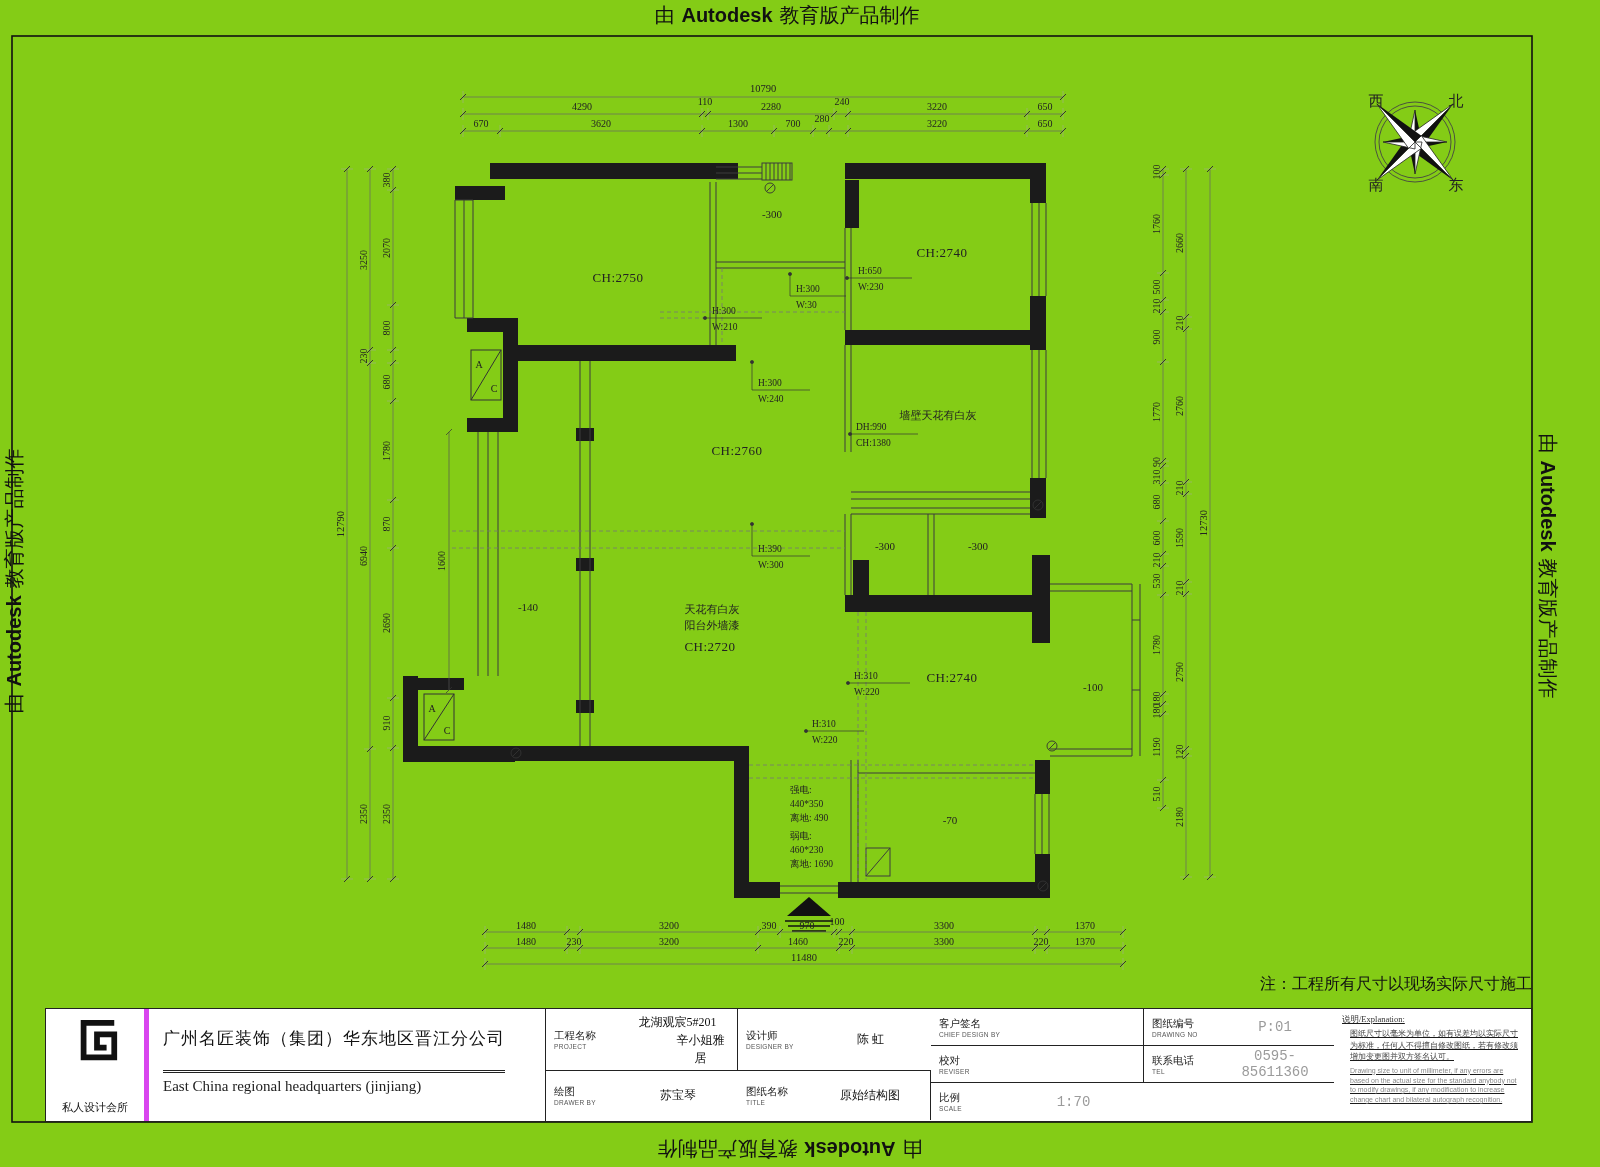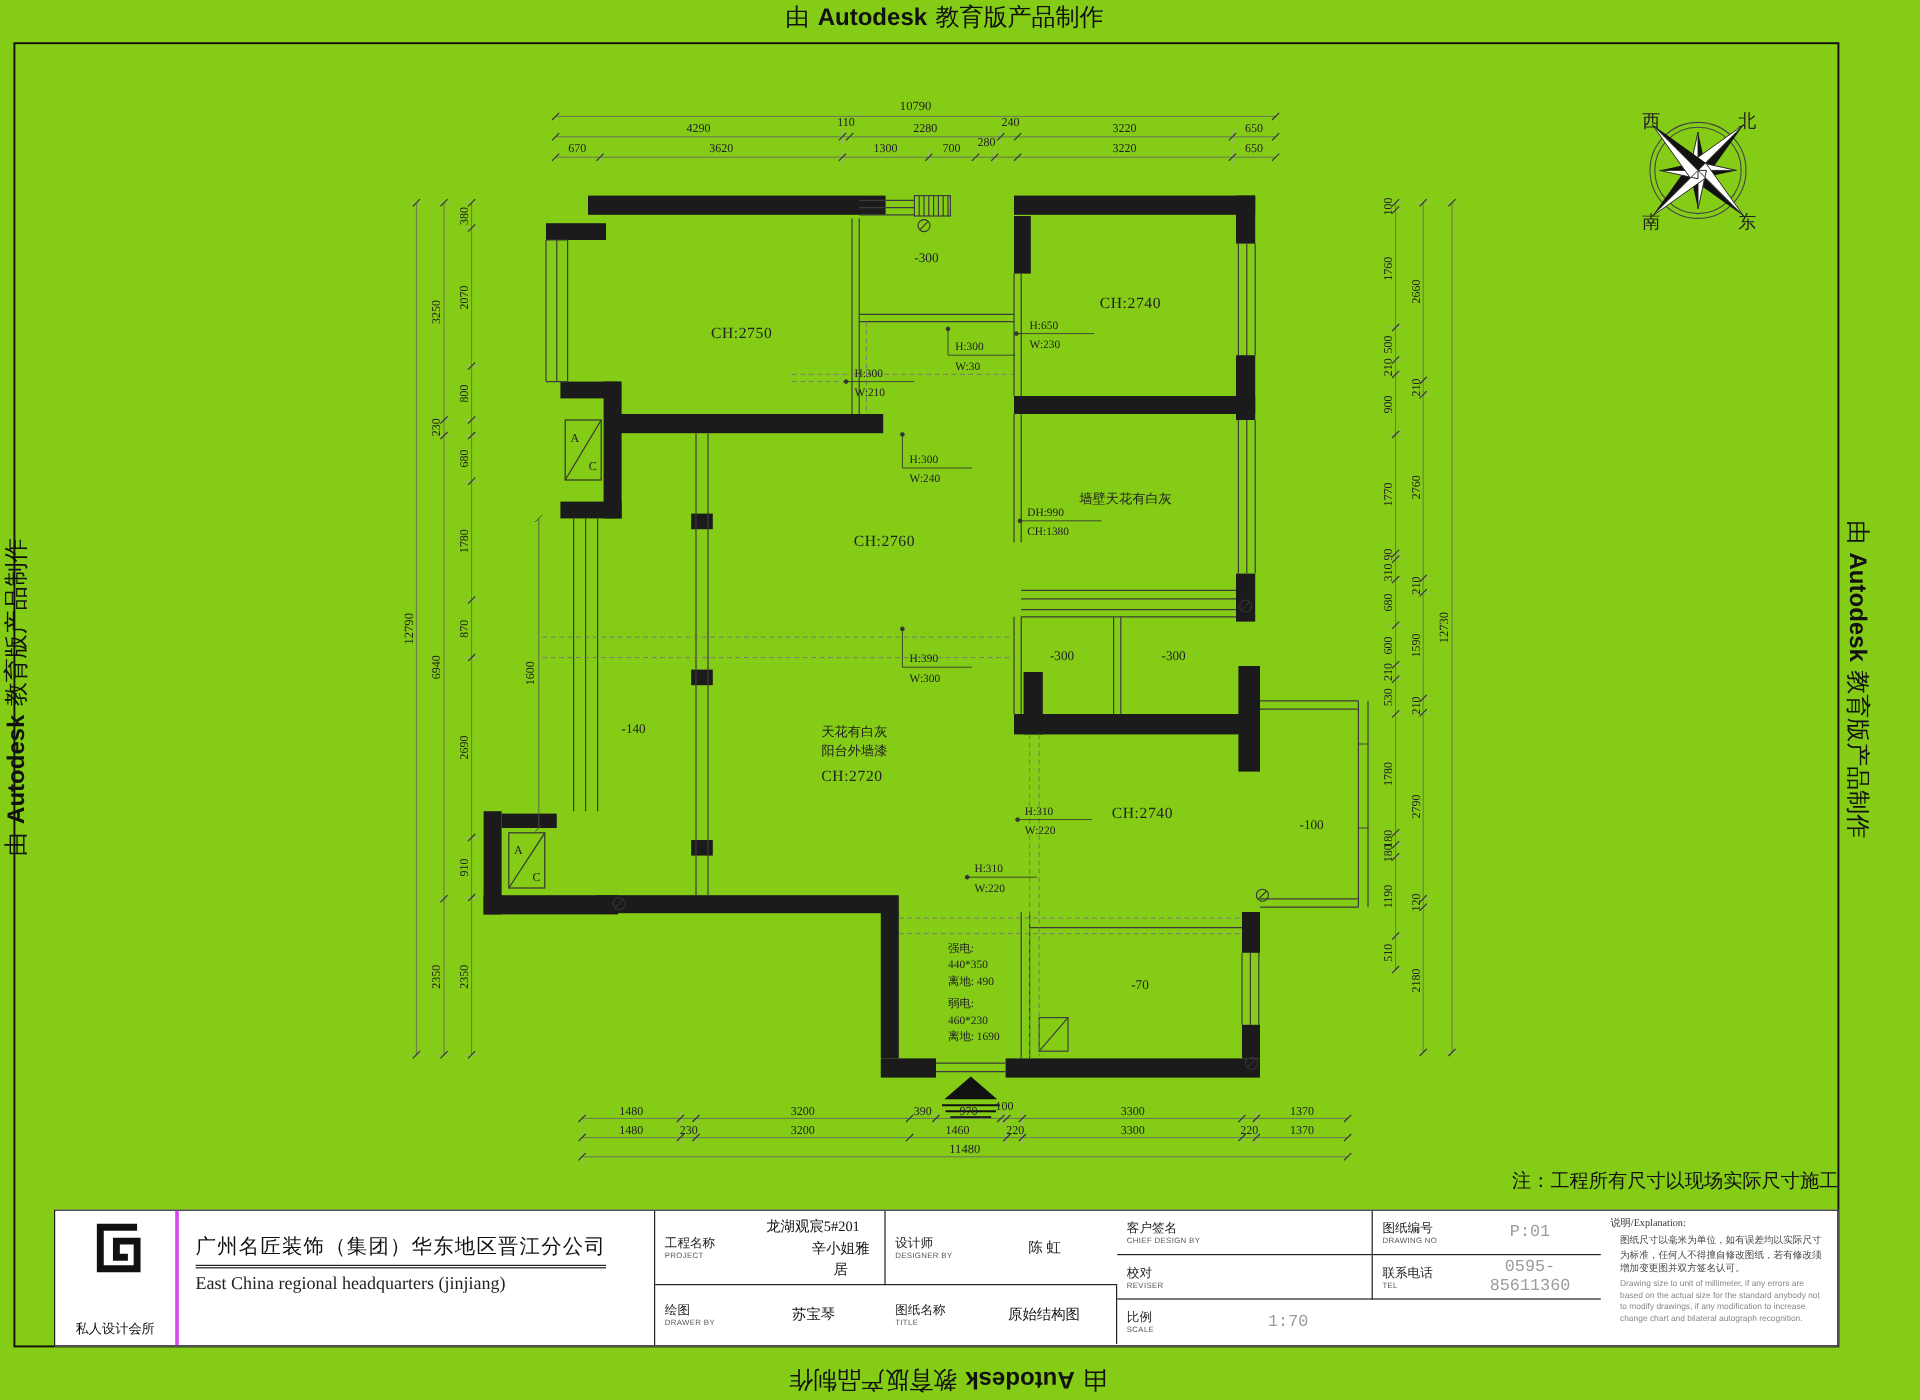--- a/index.html
+++ b/index.html
@@ -22,30 +22,30 @@
   .lvl{font-size:11px;text-anchor:middle;}
   .cjk{font-size:11px;text-anchor:middle;}
   .ac{font-size:10px;text-anchor:middle;}
   .cmp{font-size:15px;text-anchor:middle;}
   
   .frame-note{position:absolute;right:68px;top:974px;font-size:16px;color:#111;}
   
   .tb{position:absolute;left:45px;top:1008px;width:1487px;height:114px;
       border:1.5px solid #222;display:flex;box-sizing:border-box;background:#fff;}
   .tb *{box-sizing:border-box;}
-  .tb-logo{width:103px;border-right:3px solid #d946ef;position:relative;}
+  .tb-logo{width:103px;border-right:5px solid #d946ef;position:relative;}
   .tb-logo svg{position:absolute;left:28px;top:8px;}
   .logo-cap{position:absolute;left:0;right:0;bottom:6px;text-align:center;font-size:11px;color:#111;}
   .tb-company{width:397px;border-right:1px solid #222;padding:18px 0 0 14px;}
   .company-cn{display:inline-block;font-size:17px;color:#111;letter-spacing:1px;
-              border-bottom:3px double #222;padding-bottom:4px;}
+              border-bottom:3px double #222;padding-bottom:20px;}
   .company-en{font-size:15px;color:#222;margin-top:5px;}
   .tb-c34{width:385px;display:grid;grid-template-columns:192px 193px;grid-template-rows:62px 49px;}
   .tb-c56{width:403px;display:grid;grid-template-columns:213px 190px;grid-template-rows:37px 37px 37px;}
-  .tb-c7{flex:1;padding:5px 8px;}
+  .tb-c7{flex:1;padding:5px 8px;text-decoration:underline;}
   .cell{display:flex;align-items:center;padding:2px 8px;border-right:1px solid #222;border-bottom:1px solid #222;overflow:hidden;}
   .cell.nb{border-bottom:none;}
   .cell.nr{border-right:none;}
   .lblg{width:72px;flex:none;}
   .lbl-cn{font-size:10.5px;color:#222;}
   .lbl-en{font-size:6.5px;color:#555;font-family:"Liberation Sans",sans-serif;letter-spacing:.3px;}
   .val{flex:1;text-align:center;font-size:12px;color:#111;}
   .val2{line-height:1.5;}
   .val2 .l2{padding-left:46px;}
   .valg{flex:1;text-align:center;font-size:14px;color:#9b9b9b;font-family:Liberation Mono, monospace;}

